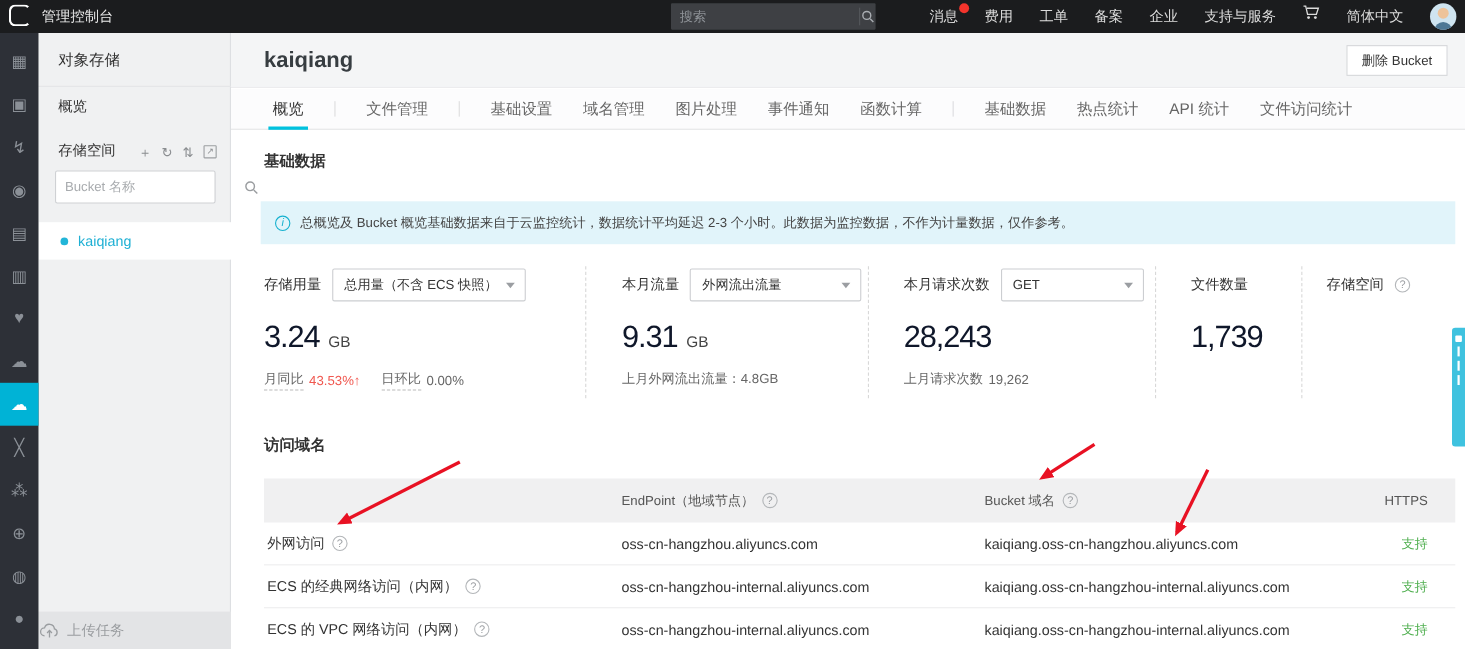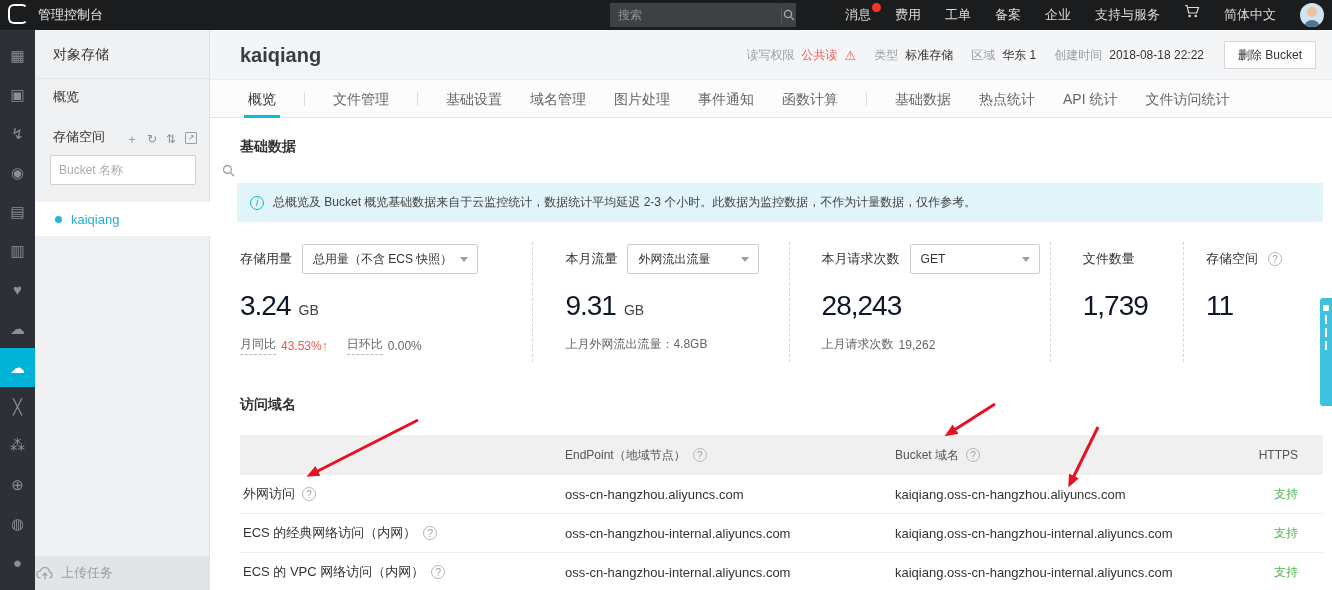--- a/index.html
+++ b/index.html
@@ -78,21 +78,21 @@
   .stat-card.sep { border-right:1px dashed #d8d8d8; }
   .c1 { width:298px; padding-right:26px; }
   .c2 { width:260px; padding-left:32px; }
   .c3 { width:265px; padding-left:32px; }
   .c4 { width:135px; padding-left:32px; }
   .c5 { width:140px; padding-left:22px; }
   .stat-top { display:flex; align-items:center; height:30px; font-size:13px; color:#333; gap:10px; white-space:nowrap; }
   .select-box { position:relative; height:30px; border:1px solid #ccced1; border-radius:2px; background:#fff;
                 display:flex; align-items:center; font-size:12px; color:#333; padding:0 26px 0 10px; cursor:pointer; white-space:nowrap; }
   .select-box .chev { position:absolute; right:9px; top:12px; width:0; height:0; border-left:4px solid transparent; border-right:4px solid transparent; border-top:5px solid #9b9ea2; }
-  .sel-1 { width:176px; } .sel-2 { width:132px;text-align:center; } .sel-3 { width:130px; }
+  .sel-1 { width:176px; } .sel-2 { width:156px;text-align:center; } .sel-3 { width:130px; }
   .stat-num-row { margin-top:16px; display:flex; align-items:baseline; }
   .stat-num { font-size:28px; color:#0f172a; letter-spacing:-1px; }
   .stat-unit { font-size:14px; color:#444; margin-left:8px; }
   .stat-sub { margin-top:14px; font-size:12px; color:#666; display:flex; align-items:center; gap:5px; white-space:nowrap; }
   .dashed-u { border-bottom:1px dashed #b9b9b9; padding-bottom:1px; }
   .red { color:#f0574f; }
   .gap16 { margin-left:14px; }
   .help-circle { width:14px; height:14px; border-radius:50%; border:1px solid #b3b6b9; color:#9b9ea2; font-size:10px; display:inline-flex; align-items:center; justify-content:center; cursor:pointer; flex:0 0 auto; }
 
   
@@ -202,39 +202,20 @@
         <path d="M7.8 10.5 L10 8.2 L12.2 10.5" fill="none" stroke="#9a9da0" stroke-width="1.2"></path>
       </svg>
     <span>上传任务</span>
   </div>
 </div>
 
 <div class="main">
 
   <div class="page-head">
     <div class="page-title">kaiqiang</div>
-    <div class="head-meta">
-      <span class="meta-pair">
-        <span class="meta-label">读写权限</span>
-        <span class="meta-value danger">公共读</span>
-        <span class="warn-glyph">⚠</span>
-      </span>
-      <span class="meta-pair">
-        <span class="meta-label">类型</span>
-        <span class="meta-value">标准存储</span>
-      </span>
-      <span class="meta-pair">
-        <span class="meta-label">区域</span>
-        <span class="meta-value">华东 1</span>
-      </span>
-      <span class="meta-pair">
-        <span class="meta-label">创建时间</span>
-        <span class="meta-value">2018-08-18 22:22</span>
-      </span>
-    </div>
     <button class="delete-btn">删除 Bucket</button>
   </div>
 
   <div class="tabs-row">
     <span class="tab first active">概览</span>
     <span class="tab-sep"></span>
     <span class="tab">文件管理</span>
     <span class="tab-sep"></span>
     <span class="tab">基础设置</span>
     <span class="tab">域名管理</span>
@@ -317,23 +298,20 @@
       <div class="stat-num-row">
           <span class="stat-num">1,739</span>
         </div>
     </div>
 
     <div class="stat-card c5">
       <div class="stat-top">
         <span>存储空间</span>
         <span class="help-circle">?</span>
       </div>
-      <div class="stat-num-row">
-          <span class="stat-num">11</span>
-        </div>
     </div>
   </div>
 
   <div class="section-title" style="top:366px;">访问域名</div>
 
   <div class="dom-table">
     <div class="t-head">
       <span class="col-type"></span>
       <span class="col-ep">
         <span>EndPoint（地域节点）</span>

